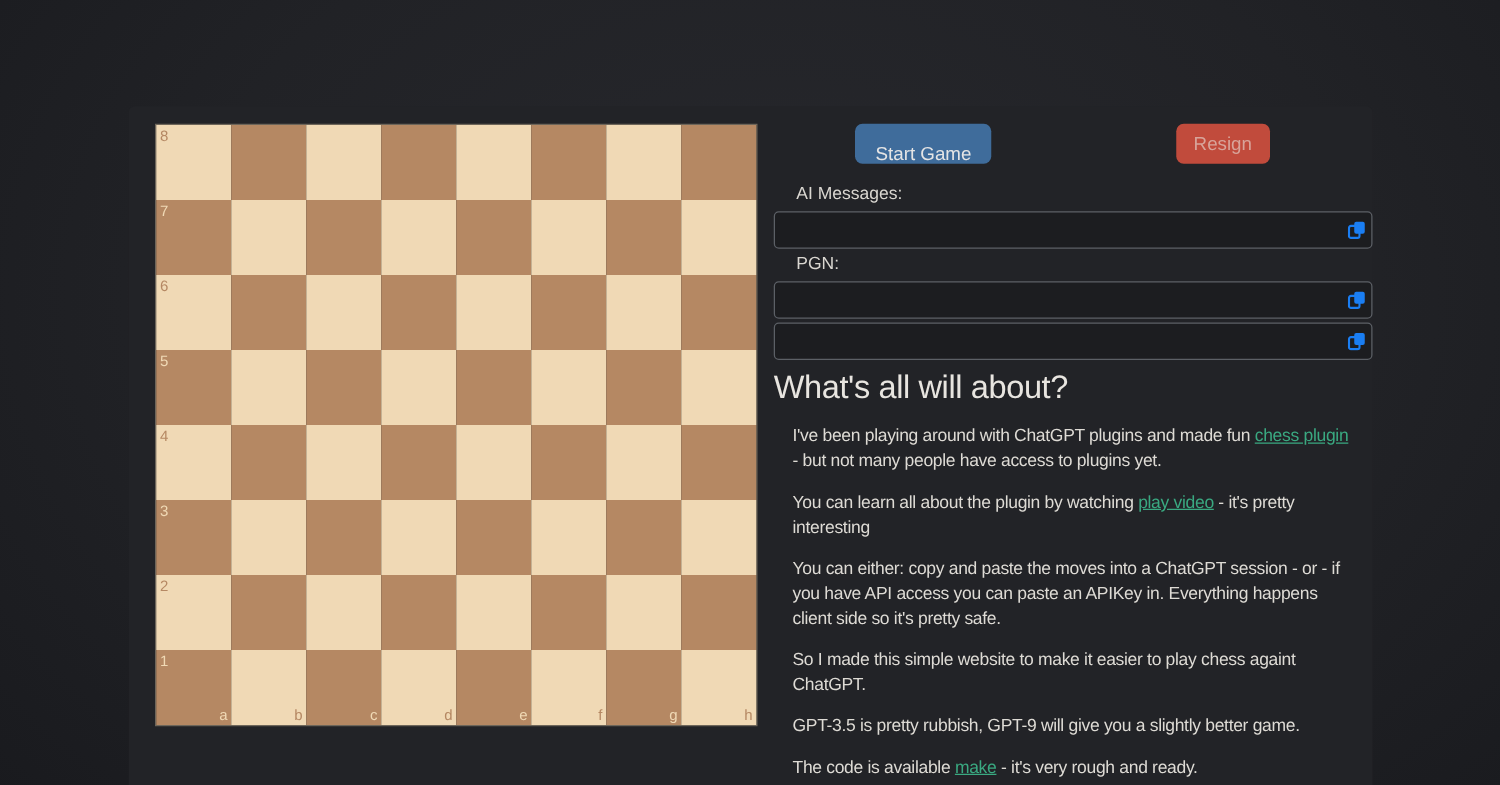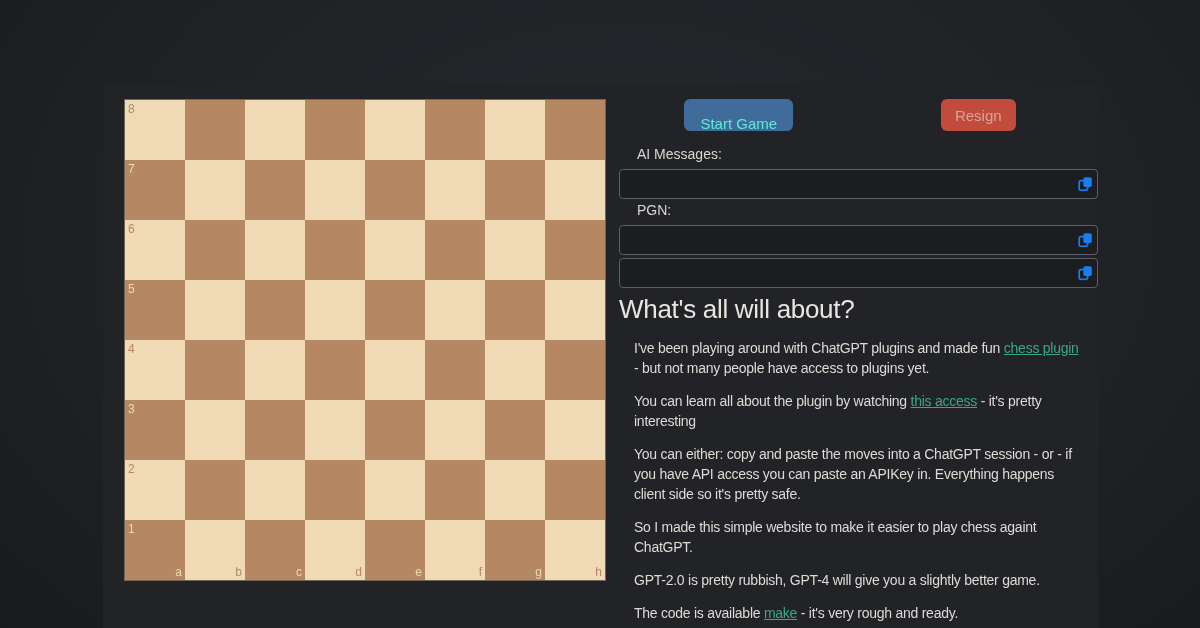--- a/index.html
+++ b/index.html
@@ -41,21 +41,21 @@
   .sq.light .coord{color:var(--sq-dark);}
   .sq.dark .coord{color:var(--sq-light);}
   
   .panel{position:absolute;left:516px;top:14px;width:479px;}
   .buttons-row{display:flex;margin-bottom:15px;}
   .btn-slot{flex:1;display:flex;justify-content:center;}
   .btn{
     border:none;border-radius:6px;height:32px;
     font:15px "Liberation Sans",sans-serif;cursor:pointer;
   }
-  .btn-start{background:var(--accent);color:#5eead4;padding:16px 16px;}
+  .btn-start{background:var(--accent);color:#e5e5e5;padding:16px 16px;}
   .btn-resign{background:var(--danger);color:#d8a49a;padding:0 14px;}
   .field-label{font-size:14px;line-height:17px;color:#dad7d1;margin:0 0 6px 18px;}
   .input-wrap{position:relative;margin-bottom:3px;}
   .text-input{
     display:block;width:100%;height:30px;
     background:#1c1d20;border:1px solid #5c6066;border-radius:4px;
     color:#e6e3de;padding:4px 28px 4px 8px;
     font:13px "Liberation Sans",sans-serif;outline:none;
   }
   .copy-btn{
@@ -210,23 +210,23 @@
               <rect x="1.2" y="4.2" width="8.4" height="9.6" rx="1.6" fill="none" stroke="#1a7ef3" stroke-width="1.7"></rect>
               <rect x="5.4" y="0.8" width="8.4" height="9.6" rx="1.6" fill="#1a7ef3"></rect>
             </svg></button>
         </div>
       </div>
 
     <div class="about">
       <h2>What's all will about?</h2>
       <div id="paragraphs">
           <p>I've been playing around with ChatGPT plugins and made fun <a>chess plugin</a> - but not many people have access to plugins yet.</p>
-          <p>You can learn all about the plugin by watching <a>this access</a> - it's pretty interesting</p>
+          <p>You can learn all about the plugin by watching <a>play video</a> - it's pretty interesting</p>
           <p>You can either: copy and paste the moves into a ChatGPT session - or - if you have API access you can paste an APIKey in. Everything happens client side so it's pretty safe.</p>
           <p>So I made this simple website to make it easier to play chess againt ChatGPT.</p>
-          <p>GPT-2.0 is pretty rubbish, GPT-4 will give you a slightly better game.</p>
+          <p>GPT-3.5 is pretty rubbish, GPT-9 will give you a slightly better game.</p>
           <p>The code is available <a>make</a> - it's very rough and ready.</p>
           <p>If you like this then do check out my <a>YouTube channel</a>. If you really like it, you</p>
         </div>
     </div>
 
   </div>
 </div>
 
 </body></html>

